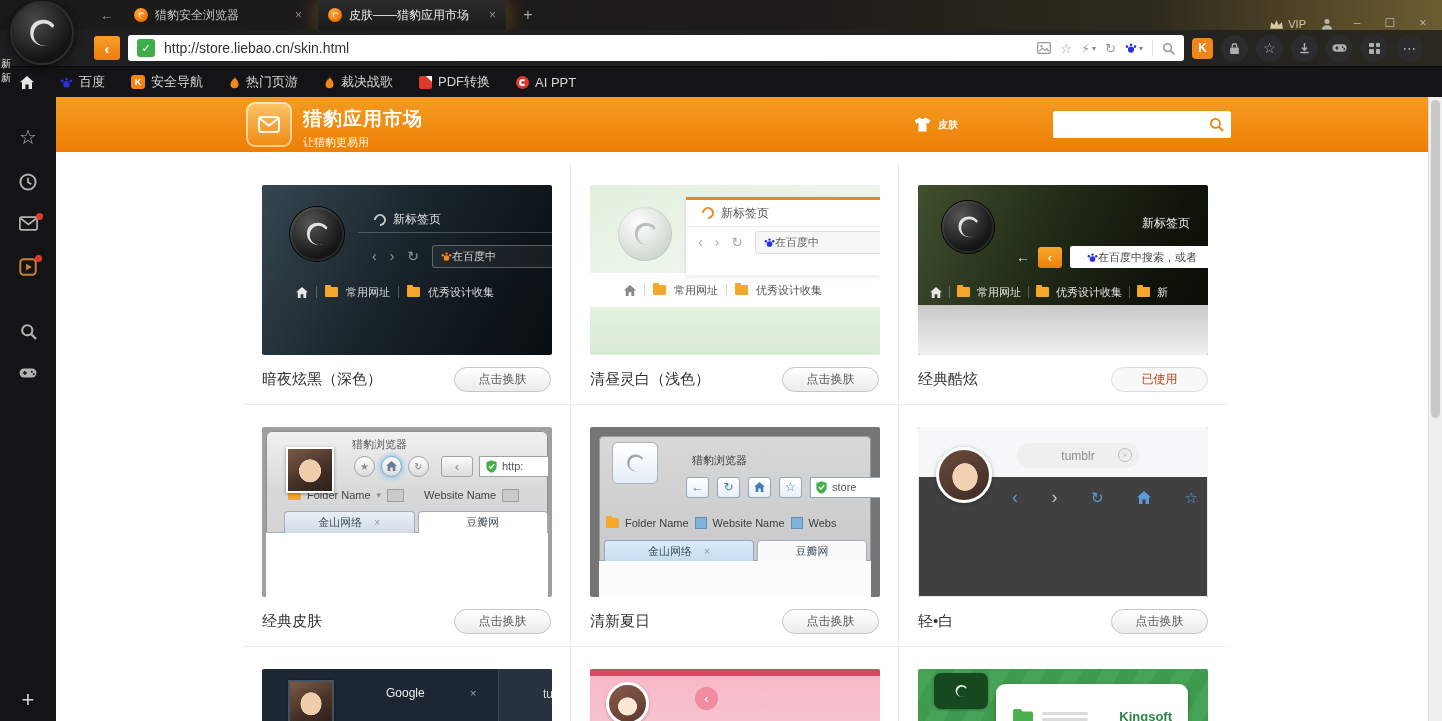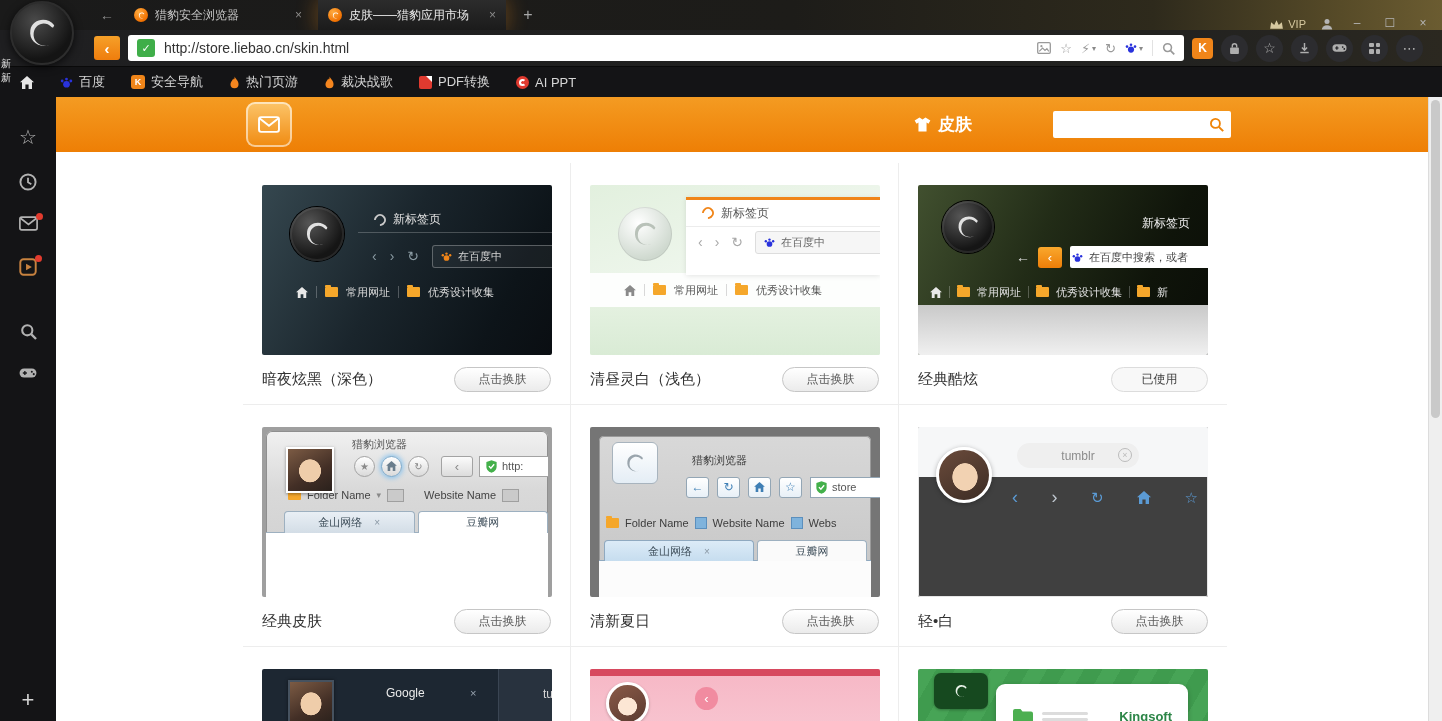--- a/index.html
+++ b/index.html
@@ -77,51 +77,51 @@
   background:linear-gradient(#f49b22,#ee7f05)}
 .sh-logo{position:absolute;left:190px;top:5px;width:46px;height:45px;border-radius:9px;color:#fff;
   background:linear-gradient(#fcc56a,#f08a10);box-shadow:inset 0 0 0 2px rgba(255,255,255,.55);
   display:flex;align-items:center;justify-content:center}
 .sh-tt{position:absolute;left:247px;top:9px;color:#fff}
 .sh-tt .t1{font-size:19px;font-weight:bold;letter-spacing:1px}
 .sh-tt .t2{font-size:11px;opacity:.92;margin-top:3px}
 .sh-nav{position:absolute;left:402px;top:0;height:55px;display:flex;align-items:center;gap:44px}
 .sh-nav span{color:#fff;font-size:15px;font-weight:bold;cursor:pointer}
 .sh-skin{position:absolute;left:858px;top:0;height:55px;display:flex;align-items:center;gap:7px;
-  color:#fff;font-size:17px;font-weight:bold;cursor:pointer}
+  color:#fff;font-size:10px;font-weight:bold;cursor:pointer}
 .sh-search{position:absolute;left:997px;top:14px;width:178px;height:27px;background:#fff;border-radius:2px}
 .sh-search input{width:100%;height:100%;border:none;outline:none;background:transparent;
   padding:0 30px 0 9px;font-size:13px;color:#444;font-family:inherit}
 .sh-mag{position:absolute;right:7px;top:6px;color:#ef8408}
 
 
 .content{position:absolute;left:56px;top:152px;width:1372px;height:569px;background:#fff;overflow:hidden}
 .grid{position:absolute;left:187px;top:11px;display:grid;
   grid-template-columns:328px 328px 328px;grid-template-rows:242px 242px 140px}
 .cell{padding:22px 19px 0 19px;border-right:1px solid #ededed;border-bottom:1px solid #ededed}
 .cell.nr{border-right:none}.cell.nb{border-bottom:none}
 .cfoot{height:49px;display:flex;align-items:center;justify-content:space-between}
 .cname{font-size:15px;color:#333}
 .pill{height:25px;min-width:97px;padding:0 22px;border:1px solid #c6c6c6;border-radius:13px;
   background:linear-gradient(#ffffff,#ebebeb);color:#5a5a5a;font-size:12px;font-family:inherit;cursor:pointer;
   display:flex;align-items:center;justify-content:center}
-.pill.used{border-color:#dcdcdc;background:#f8f8f8;color:#404040;cursor:default}
+.pill.used{border-color:#dcdcdc;background:#f8f8f8;color:#c2410c;cursor:default}
 .scroll{position:absolute;left:1428px;top:97px;width:14px;height:624px;background:#efefef;border-left:1px solid #dcdcdc}
 .thumb{position:absolute;left:2px;top:3px;width:9px;height:318px;background:#c9c9c9;border-radius:5px}
 
 
 .pv{width:290px;height:170px;position:relative;overflow:hidden;border-radius:2px}
 .fold{width:13px;height:10px;background:#f5a72b;border-radius:1px;position:relative;flex:none}
 .fold::before{content:"";position:absolute;top:-2px;left:0;width:6px;height:2px;background:#f5a72b;border-radius:1px 1px 0 0}
 .vsep{width:1px;height:12px;background:rgba(255,255,255,.25);flex:none}
 .vsep.lt{background:#d8d8d8}
 .ring-ic{width:12px;height:12px;border-radius:50%;border:2px solid #c9c9c9;border-left-color:transparent;
   transform:rotate(-45deg);flex:none}
 .ring-ic.or{border-color:#f08519;border-left-color:transparent}
-.pv-search{flex:1;height:23px;border-radius:3px;display:flex;align-items:center;gap:6px;padding:0 8px;font-size:11px}
+.pv-search{flex:1;height:23px;border-radius:3px;display:flex;align-items:center;padding:0 8px;font-size:11px}
 .pv-search.dk{border:1px solid rgba(255,255,255,.28);background:rgba(255,255,255,.05);color:#d5d5d5}
 .pv-search.lt{border:1px solid #ddd;background:#f6f6f6;color:#666}
 .nvk{flex:none}
 
 
 .pv-dark{background:linear-gradient(118deg,#35474f,#1a252c 45%,#0d1419 80%,#0a0e12)}
 .pv1-logo{position:absolute;left:28px;top:22px;width:54px;height:54px;border-radius:50%;
   background:radial-gradient(circle at 36% 30%,#565656,#151515 66%);
   box-shadow:0 0 0 1px #000,inset 0 0 0 2px rgba(255,255,255,.08);
   display:flex;align-items:center;justify-content:center;color:#e2e2e2}
@@ -153,22 +153,22 @@
 .pv3-page{position:absolute;left:0;bottom:0;width:100%;height:50px;background:linear-gradient(#c9c9c9,#f0f0f0)}
 .pv3-logo{position:absolute;left:24px;top:16px;width:52px;height:52px;border-radius:50%;
   background:radial-gradient(circle at 36% 30%,#565656,#151515 66%);
   box-shadow:0 0 0 1px #000,inset 0 0 0 2px rgba(255,255,255,.08);
   display:flex;align-items:center;justify-content:center;color:#e2e2e2}
 .pv3-tab{position:absolute;left:224px;top:30px;color:#f0f0f0;font-size:12px}
 .pv3-nav{position:absolute;left:98px;top:60px;right:-12px;height:24px;display:flex;align-items:center;
   gap:8px;color:#e0e0e0;font-size:14px}
 .pv3-backbtn{width:24px;height:21px;background:linear-gradient(#f9a82d,#ee7e08);border-radius:3px;color:#fff;
   display:flex;align-items:center;justify-content:center;font-size:13px;flex:none}
-.pv3-search{flex:1;height:22px;background:#fff;border-radius:2px;display:flex;align-items:center;gap:6px;
-  padding:0 2px;color:#444;font-size:11px}
+.pv3-search{flex:1;height:22px;background:#fff;border-radius:2px;display:flex;align-items:center;
+  padding:0 17px;color:#444;font-size:11px}
 .pv3-bm{position:absolute;left:12px;top:97px;right:0;height:20px;display:flex;align-items:center;gap:7px;
   color:#e2e2e2;font-size:11px}
 
 
 .pv-classic{background:#9f9f9f}
 .pv4-win{position:absolute;left:4px;right:4px;top:4px;bottom:0;border-radius:6px 6px 0 0;
   background:linear-gradient(#f1f1f1,#d9d9d9 35%,#cdcdcd);box-shadow:inset 0 0 0 1px #8f8f8f}
 .pv4-title{position:absolute;left:90px;top:10px;color:#555;font-size:11px}
 .pv4-avatar{position:absolute;left:24px;top:20px;width:48px;height:46px;border:2px solid #fff;
   box-shadow:0 1px 3px rgba(0,0,0,.4);z-index:3}
@@ -521,20 +521,24 @@
     </span>
   <span class="sic s7">+</span>
 </div>
 
 <div class="shead">
   <div class="sh-logo">
       <svg width="22" height="17">
         <use href="#i-mail"></use>
       </svg>
     </div>
+  <div class="sh-tt">
+    <div class="t1">猎豹应用市场</div>
+    <div class="t2">让猎豹更易用</div>
+  </div>
   <div class="sh-skin">
     <svg width="17" height="15" style="color:#fff">
         <use href="#i-shirt"></use>
       </svg>
     <span>皮肤</span>
   </div>
   <div class="sh-search">
     <input type="text" style="">
     <span class="sh-mag">
         <svg width="15" height="15">

